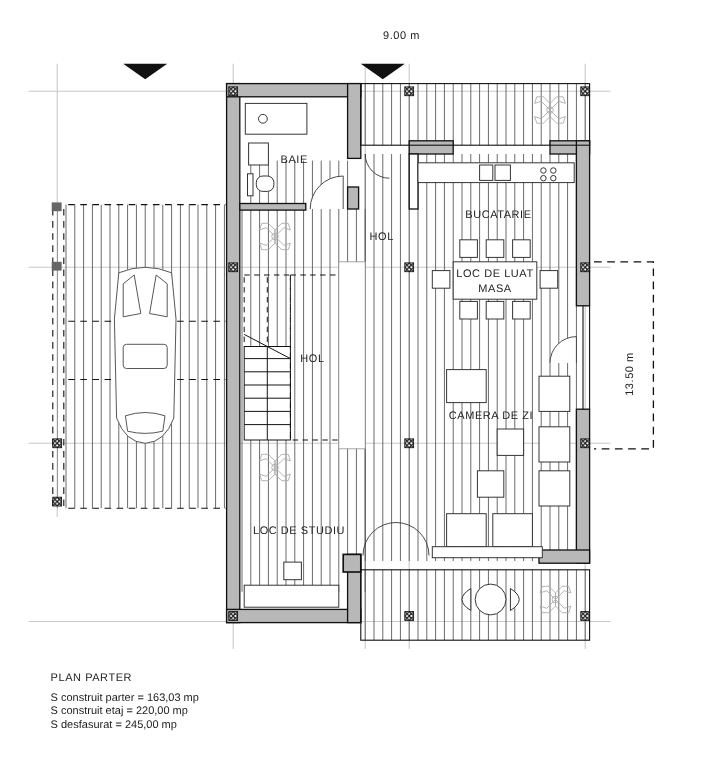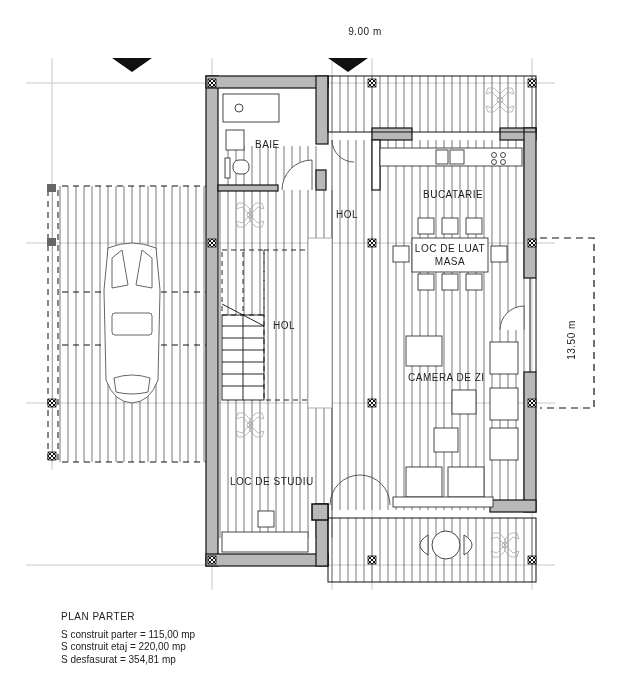--- a/index.html
+++ b/index.html
@@ -1,19 +1,19 @@
 <!DOCTYPE html>
 <html><head>
 <meta charset="utf-8">
 <style>
   html,body{margin:0;padding:0;background:#fff;}
   body{width:640px;height:700px;position:relative;overflow:hidden;font-family:"Liberation Sans",sans-serif;}
   svg{position:absolute;left:0;top:0;}
   .lbl{font-family:"Liberation Sans",sans-serif;font-size:10px;fill:#222;letter-spacing:0.5px;}
-  .notes{position:absolute;left:61px;top:611px;font-size:10px;color:#222;line-height:12.5px;}
+  .notes{position:absolute;left:46px;top:611px;font-size:10px;color:#222;line-height:12.5px;}
   .notes .title{margin-bottom:5px;letter-spacing:0.5px;}
 </style>
 </head>
 <body>
 
 <svg width="640" height="700" viewBox="0 0 640 700">
   <defs>
     <pattern id="floor" width="8" height="10" patternUnits="userSpaceOnUse">
       <line x1="4" y1="0" x2="4" y2="10" stroke="#555" stroke-width="0.8"></line>
     </pattern>
@@ -211,16 +211,16 @@
   </g>
 
   <g stroke="#111" stroke-dasharray="7,5" fill="none" stroke-width="1.2">
     <polyline points="540,238 594,238 594,408 540,408"></polyline>
   </g>
   <text x="0" y="0" transform="translate(575,340) rotate(-90)" text-anchor="middle" class="lbl">13.50 m</text>
 </svg>
 
 <div class="notes">
   <div class="title">PLAN  PARTER</div>
-  <div>S construit parter = 115,00 mp</div>
+  <div>S construit parter = 163,03 mp</div>
   <div>S construit etaj = 220,00 mp</div>
-  <div>S desfasurat = 354,81 mp</div>
+  <div>S desfasurat = 245,00 mp</div>
 </div>
 
 </body></html>

